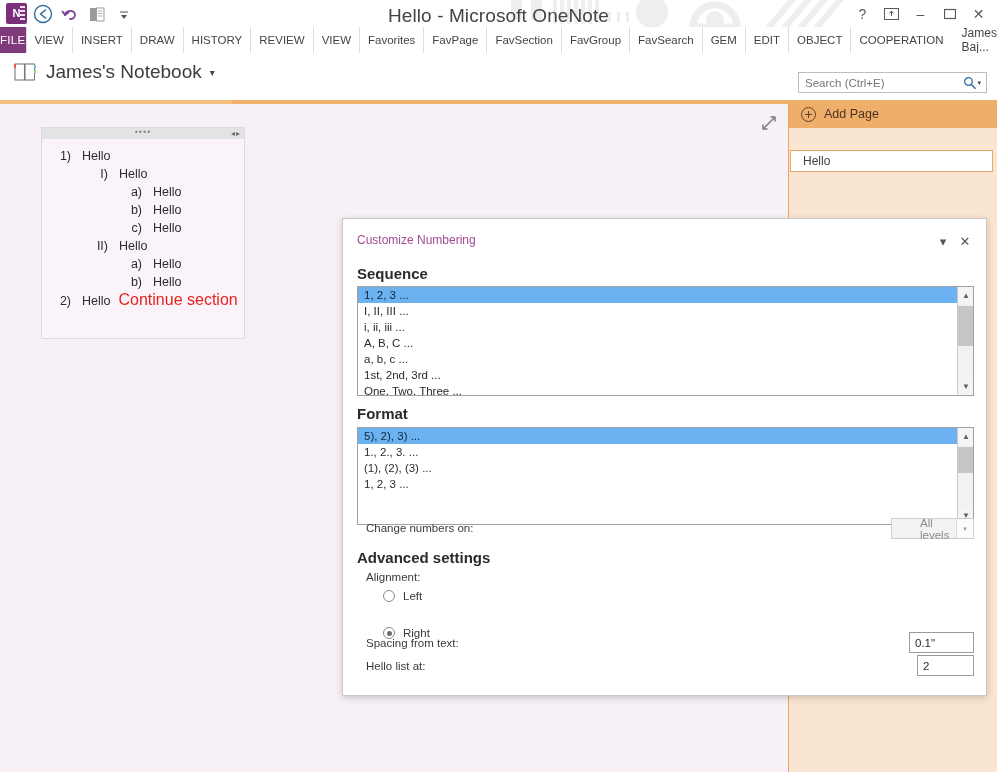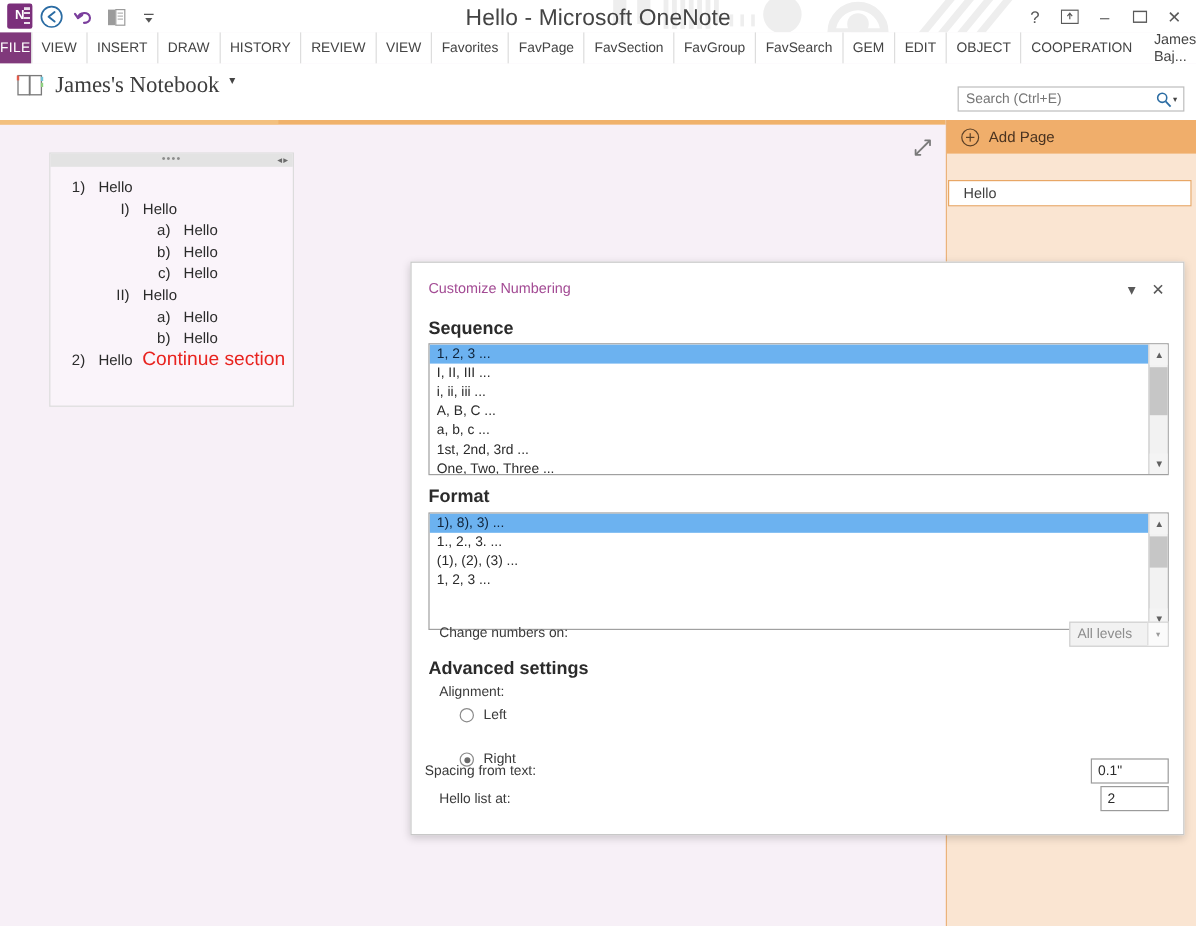--- a/index.html
+++ b/index.html
@@ -60,22 +60,22 @@
   .rtab:first-of-type { border-left: none; }
   .user-area { margin-left: auto; display: flex; align-items: center; padding-right: 4px; }
   .user-name { color: #444; font-size: 12px; padding: 0 4px 0 10px; }
 
   
   .sectionbar {
     position: absolute; left: 0; top: 53px; width: 997px; height: 48px;
     background: #ffffff;
   }
   .nb-title {
-    position: absolute; left: 12px; top: 8px; display: flex; align-items: flex-start;
-    font-size: 19px; color: #3d3d3d; font-family: Liberation Serif, serif;
+    position: absolute; left: 12px; top: 8px; display: flex; align-items: center;
+    font-size: 19px; color: #3d3d3d;
   }
   .nb-icon { width: 26px; height: 21px; position: relative; margin-right: 8px; }
   .nb-caret { font-size: 10px; margin-left: 8px; color: #444; }
   .sectab-row { position: absolute; left: 232px; top: 72px; display: flex; align-items: flex-end; }
   .sectab {
     height: 28px; display: flex; align-items: center; padding: 0 14px;
     font-size: 12px; color: #4a4a4a; margin-right: -4px;
     border-radius: 5px 11px 0 0; position: relative; cursor: default;
     white-space: nowrap;
   }
@@ -180,21 +180,21 @@
               font-size: 8px; color: #606060; background: #f4f4f4; cursor: default; }
   .sb-arrow.up { position: absolute; top: 0; }
   .sb-arrow.dn { position: absolute; bottom: 0; }
   .sb-thumb { position: absolute; left: 0; width: 16px; background: #c6c6c6; cursor: default; }
 
   .plainrow { position: absolute; font-size: 11.5px; color: #3a3a3a; }
   .combo {
     position: absolute; height: 21px; border: 1px solid #cfcfcf; background: #f2f2f2;
     display: flex; align-items: center; cursor: default;
   }
-  .combo .val { padding: 0 6px; font-size: 11.5px; color: #8c8c8c; flex: 1; }
+  .combo .val { padding: 0 6px; font-size: 11.5px; color: #8c8c8c; flex: 1; margin-left: 22px; }
   .combo .arr { width: 17px; height: 19px; background: #fbfbfb; border-left: 1px solid #dadada;
                 display: flex; align-items: center; justify-content: center; font-size: 7px; color: #9b9b9b; }
   .radio-row { position: absolute; display: flex; align-items: center; font-size: 11.5px; color: #3a3a3a; }
   .radio {
     width: 12px; height: 12px; border: 1px solid #8a8a8a; border-radius: 50%;
     margin-right: 8px; background: #fff; position: relative; cursor: default;
   }
   .radio.on::after {
     content: ""; position: absolute; left: 2.5px; top: 2.5px; width: 5px; height: 5px;
     border-radius: 50%; background: #6b6b6b;
@@ -434,21 +434,21 @@
       <div class="lb-scroll">
         <div class="sb-arrow up">▲</div>
         <div class="sb-thumb" style="top:19px; height:40px;"></div>
         <div class="sb-arrow dn">▼</div>
       </div>
     </div>
 
     <div class="dlg-label" style="left:14px; top:186px;">Format</div>
     <div class="listbox" style="left:14px; top:208px; width:617px; height:98px;">
       <div class="lb-items">
-        <div class="lbitem sel">1), 8), 3) ...</div>
+        <div class="lbitem sel">5), 2), 3) ...</div>
         <div class="lbitem">1., 2., 3. ...</div>
         <div class="lbitem">(1), (2), (3) ...</div>
         <div class="lbitem">1, 2, 3 ...</div>
       </div>
       <div class="lb-scroll">
         <div class="sb-arrow up">▲</div>
         <div class="sb-thumb" style="top:19px; height:26px;"></div>
         <div class="sb-arrow dn">▼</div>
       </div>
     </div>
@@ -464,20 +464,20 @@
 
     <div class="radio-row" style="left:40px; top:371px;">
       <span class="radio"></span>
       <span>Left</span>
     </div>
     <div class="radio-row" style="left:40px; top:408px;">
       <span class="radio on"></span>
       <span>Right</span>
     </div>
 
-    <div class="plainrow" style="left:11px; top:418px;">Spacing from text:</div>
+    <div class="plainrow" style="left:23px; top:418px;">Spacing from text:</div>
     <input class="tinput" style="left: 566px; top: 413px; width: 65px;" value="0.1&quot;">
 
     <div class="plainrow" style="left:23px; top:441px;">Hello list at:</div>
     <input class="tinput" style="left: 574px; top: 436px; width: 57px;" value="2">
   </div>
 
 </div>
 
 </body></html>

